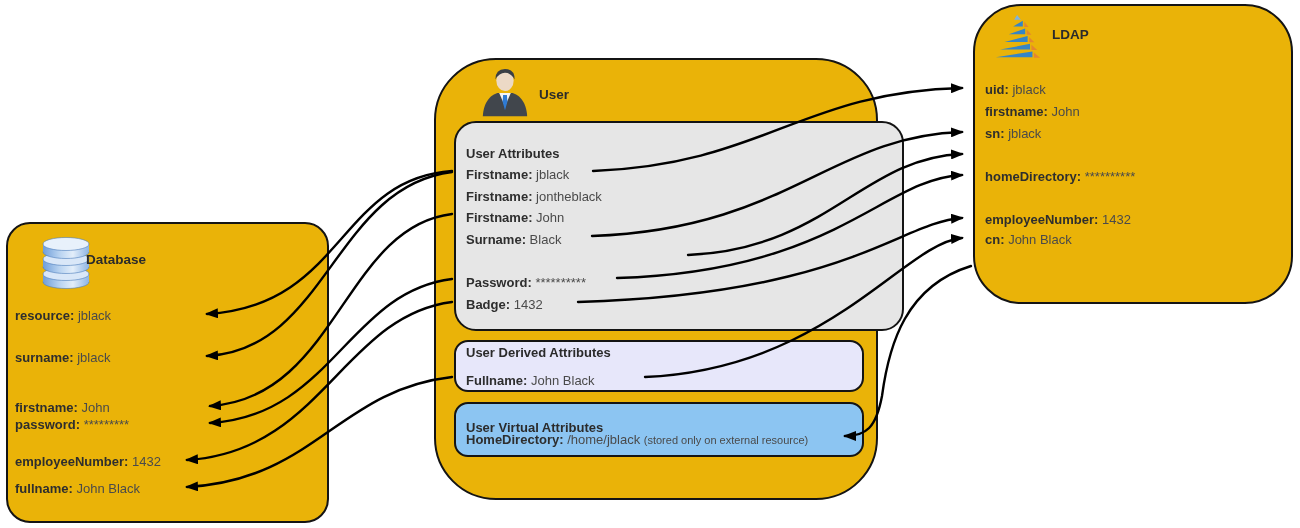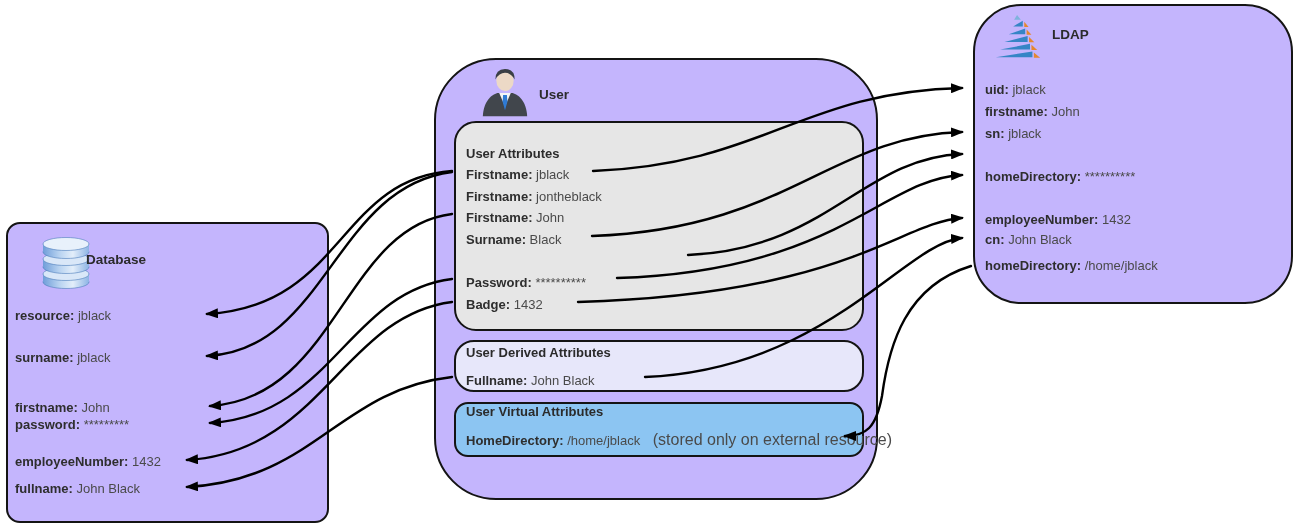--- a/index.html
+++ b/index.html
@@ -1,46 +1,46 @@
 <!DOCTYPE html>
 <html><head>
 <meta charset="utf-8">
 <style>
   html,body { margin:0; padding:0; background:#ffffff; }
   .canvas {
     position:relative; width:1300px; height:528px; background:#ffffff;
     font-family:"Liberation Sans", sans-serif; overflow:hidden;
   }
   .box {
-    position:absolute; background:#c4b5fd;
+    position:absolute; background:#eab308;
     border:2.5px solid #141414; box-sizing:border-box;
   }
-  #db-box   { left:6px;   top:222px; width:323px; height:301px; border-radius:14px; }
+  #db-box   { left:6px;   top:222px; width:323px; height:301px; border-radius:24px; }
   #user-box { left:434px; top:58px;  width:444px; height:442px; border-radius:62px; }
   #ldap-box { left:973px; top:4px;   width:320px; height:300px; border-radius:48px; }
 
   .section {
     position:absolute; border:2px solid #141414; box-sizing:border-box;
   }
-  #sec-attrs   { left:18px; top:61px;  width:410px; height:210px; border-radius:22px; }
-  #sec-derived { left:18px; top:280px; width:410px; height:52px;  border-radius:20px; }
+  #sec-attrs   { left:18px; top:61px;  width:450px; height:210px; border-radius:22px; }
+  #sec-derived { left:18px; top:280px; width:410px; height:52px;  border-radius:14px; }
   #sec-virtual { left:18px; top:342px; width:410px; height:55px;  border-radius:14px; }
 
   .row {
     position:absolute; left:10px; font-size:13px; line-height:16px;
     white-space:nowrap; color:#4a4a4a;
   }
   .row b { color:#2e2e2e; }
   .sec-title { font-weight:bold; color:#2b2b2b; }
   .box-title {
     position:absolute; font-size:13.5px; font-weight:bold; color:#2b2b2b;
     line-height:16px; white-space:nowrap;
   }
   .db-row { left:7px; }
-  .note { font-size:16px;margin-left:9px; }
+  .note { font-size:11px; }
 
   .icon { position:absolute; }
 
   #arrow-layer {
     position:absolute; left:0; top:0; width:1300px; height:528px;
     pointer-events:none; z-index:10;
   }
   .arrow { fill:none; stroke:#000000; stroke-width:2.4px; stroke-linecap:round; }
 </style>
 </head>
@@ -138,21 +138,21 @@
 
     <div class="section" id="sec-derived" style="background: rgb(231, 231, 250);">
       <div class="row sec-title" style="top:3px">User Derived Attributes</div>
       <div class="row" style="top:31px">
         <b>Fullname:</b>
         <span>John Black</span>
       </div>
     </div>
 
     <div class="section" id="sec-virtual" style="background: rgb(140, 197, 242);">
-      <div class="row sec-title" style="top:0">User Virtual Attributes</div>
+      <div class="row sec-title" style="top:16px">User Virtual Attributes</div>
       <div class="row" style="top:28px">
         <b>HomeDirectory:</b>
         <span>/home/jblack</span>
         <span class="note">(stored only on external resource)</span>
       </div>
     </div>
   </div>
 
   <div class="box" id="ldap-box">
     <svg class="icon" style="left:17px;top:8px;" width="52" height="50" viewBox="0 0 52 52">
@@ -188,24 +188,20 @@
       <b>homeDirectory:</b>
       <span>**********</span>
     </div>
     <div class="row" style="top:206px">
       <b>employeeNumber:</b>
       <span>1432</span>
     </div>
     <div class="row" style="top:226px">
       <b>cn:</b>
       <span>John Black</span>
-    </div>
-    <div class="row" style="top:252px">
-      <b>homeDirectory:</b>
-      <span>/home/jblack</span>
     </div>
   </div>
 
   <svg id="arrow-layer">
     <defs>
       <marker id="ah" viewBox="0 0 13 10" markerWidth="13" markerHeight="10" refX="11" refY="5" orient="auto" markerUnits="userSpaceOnUse">
         <path d="M0,0 L13,5 L0,10 Z" fill="#000000"></path>
       </marker>
     </defs>
   <path d="M452,171 C338,179 344,306 207,314" class="arrow" stroke="#000000" marker-end="url(#ah)"></path>

